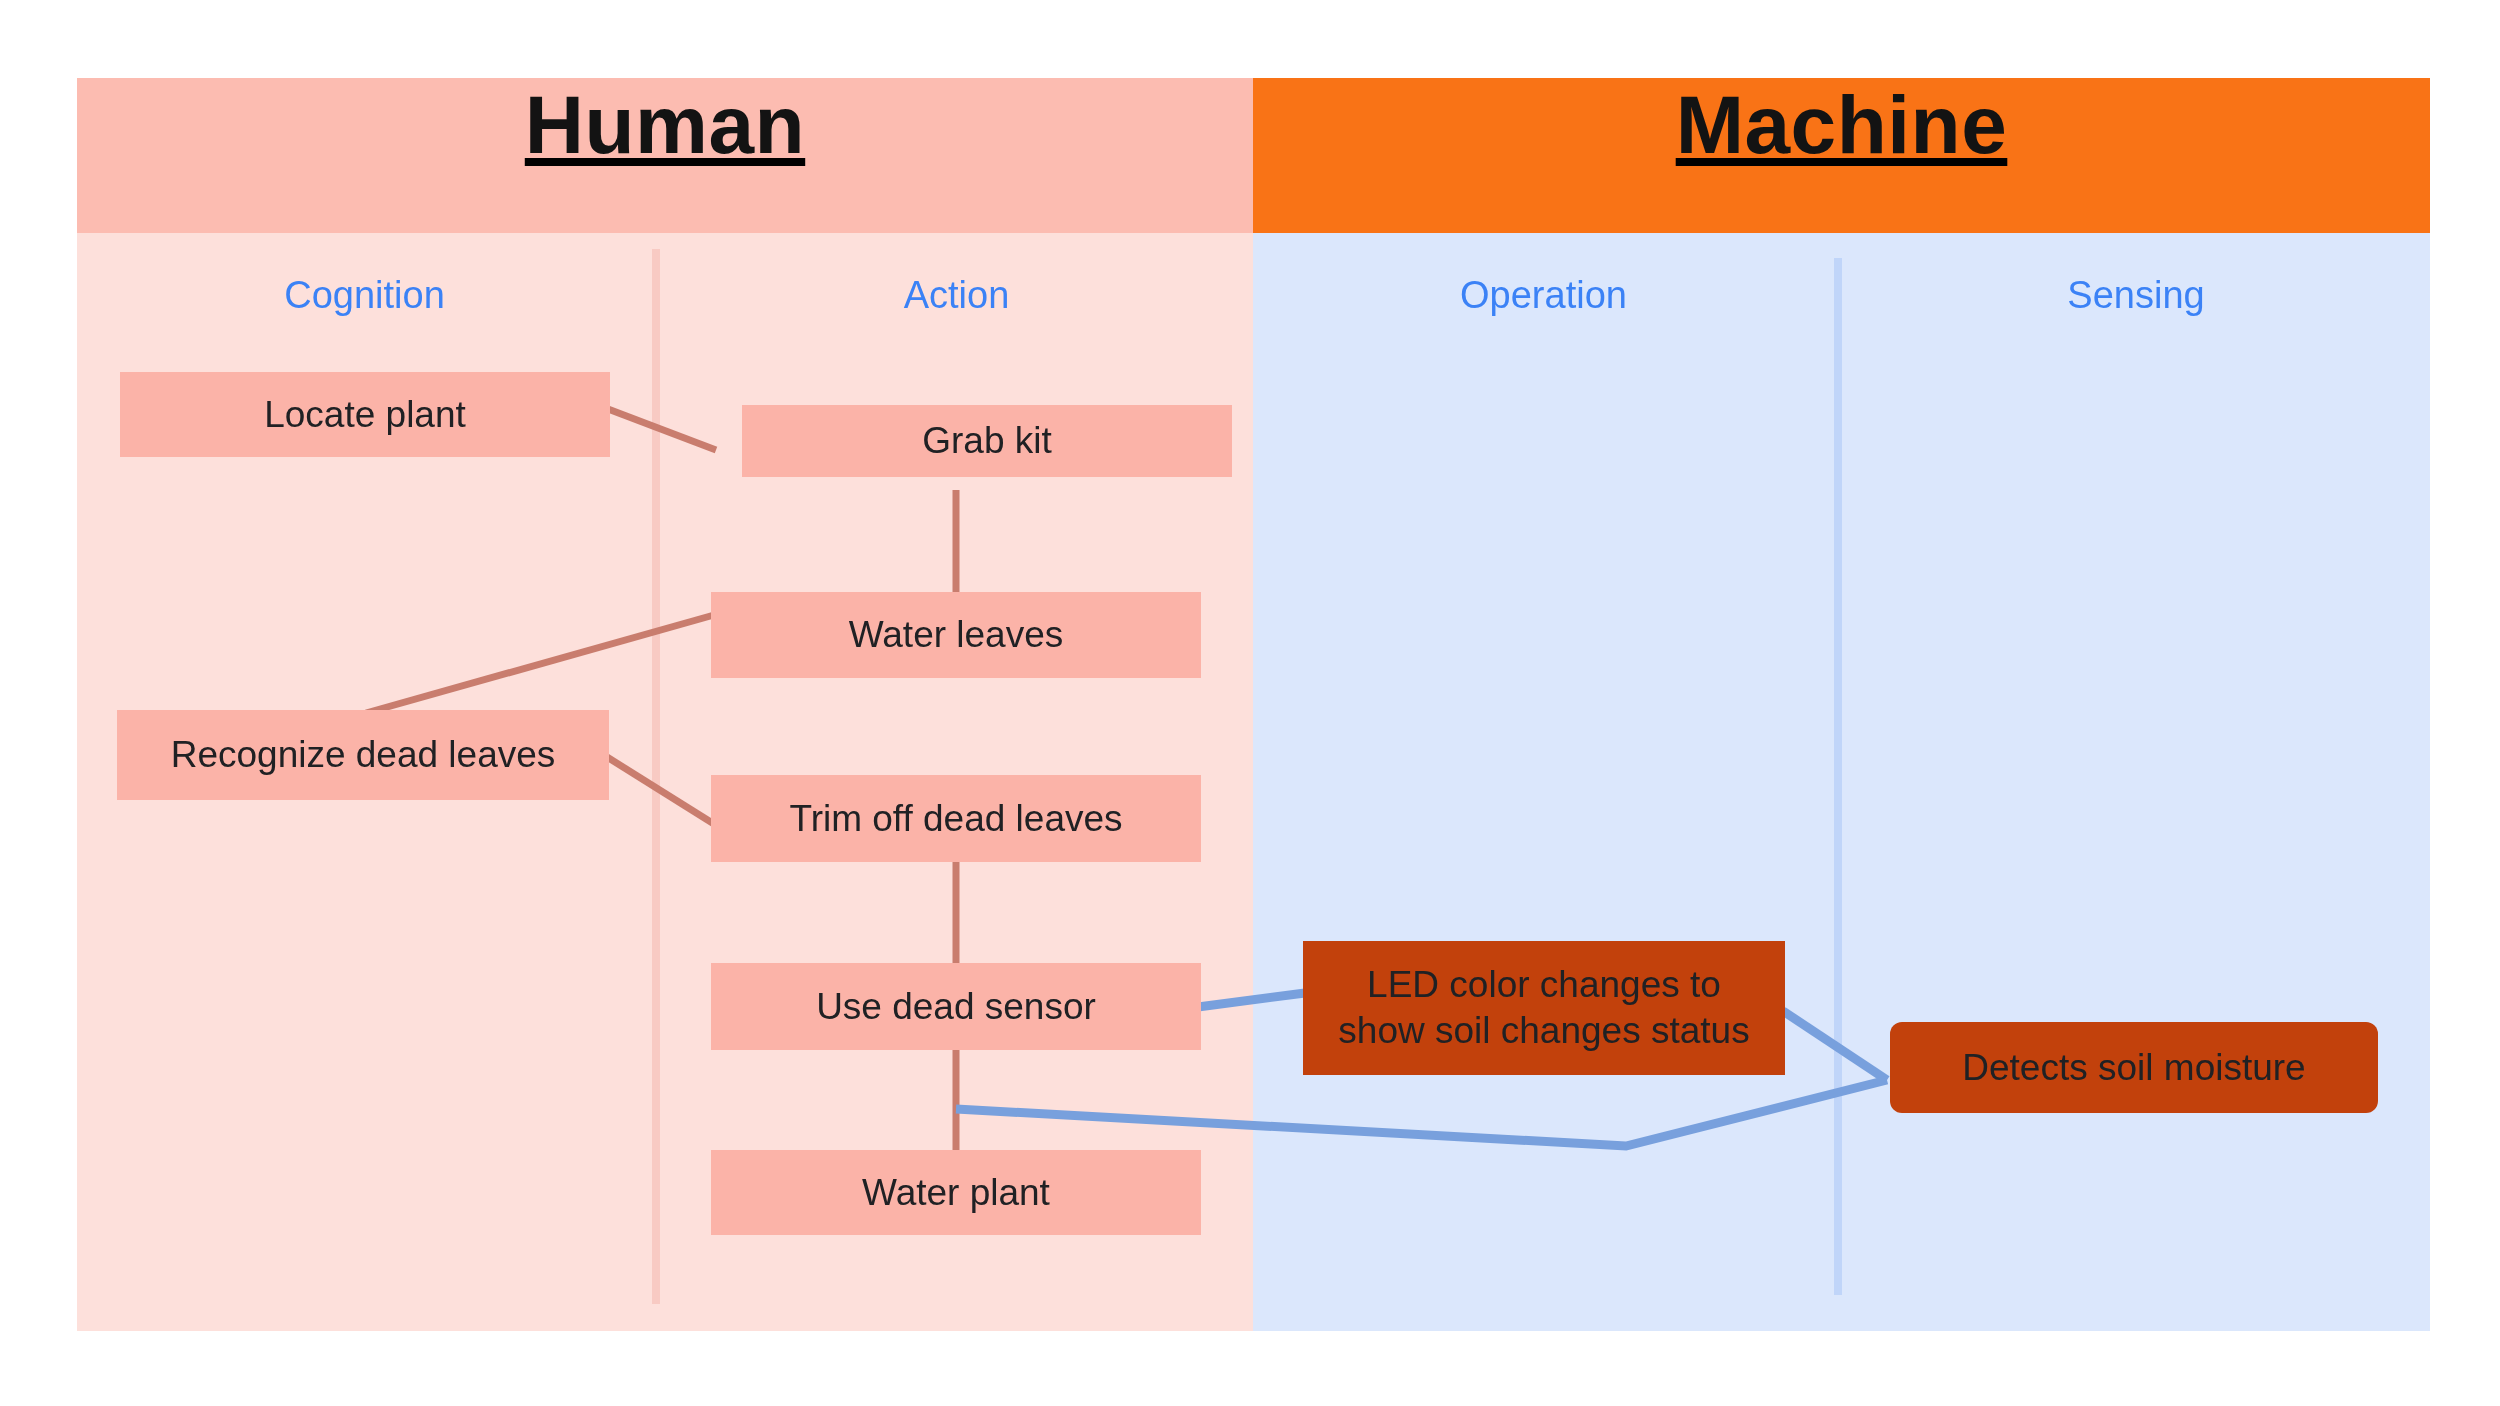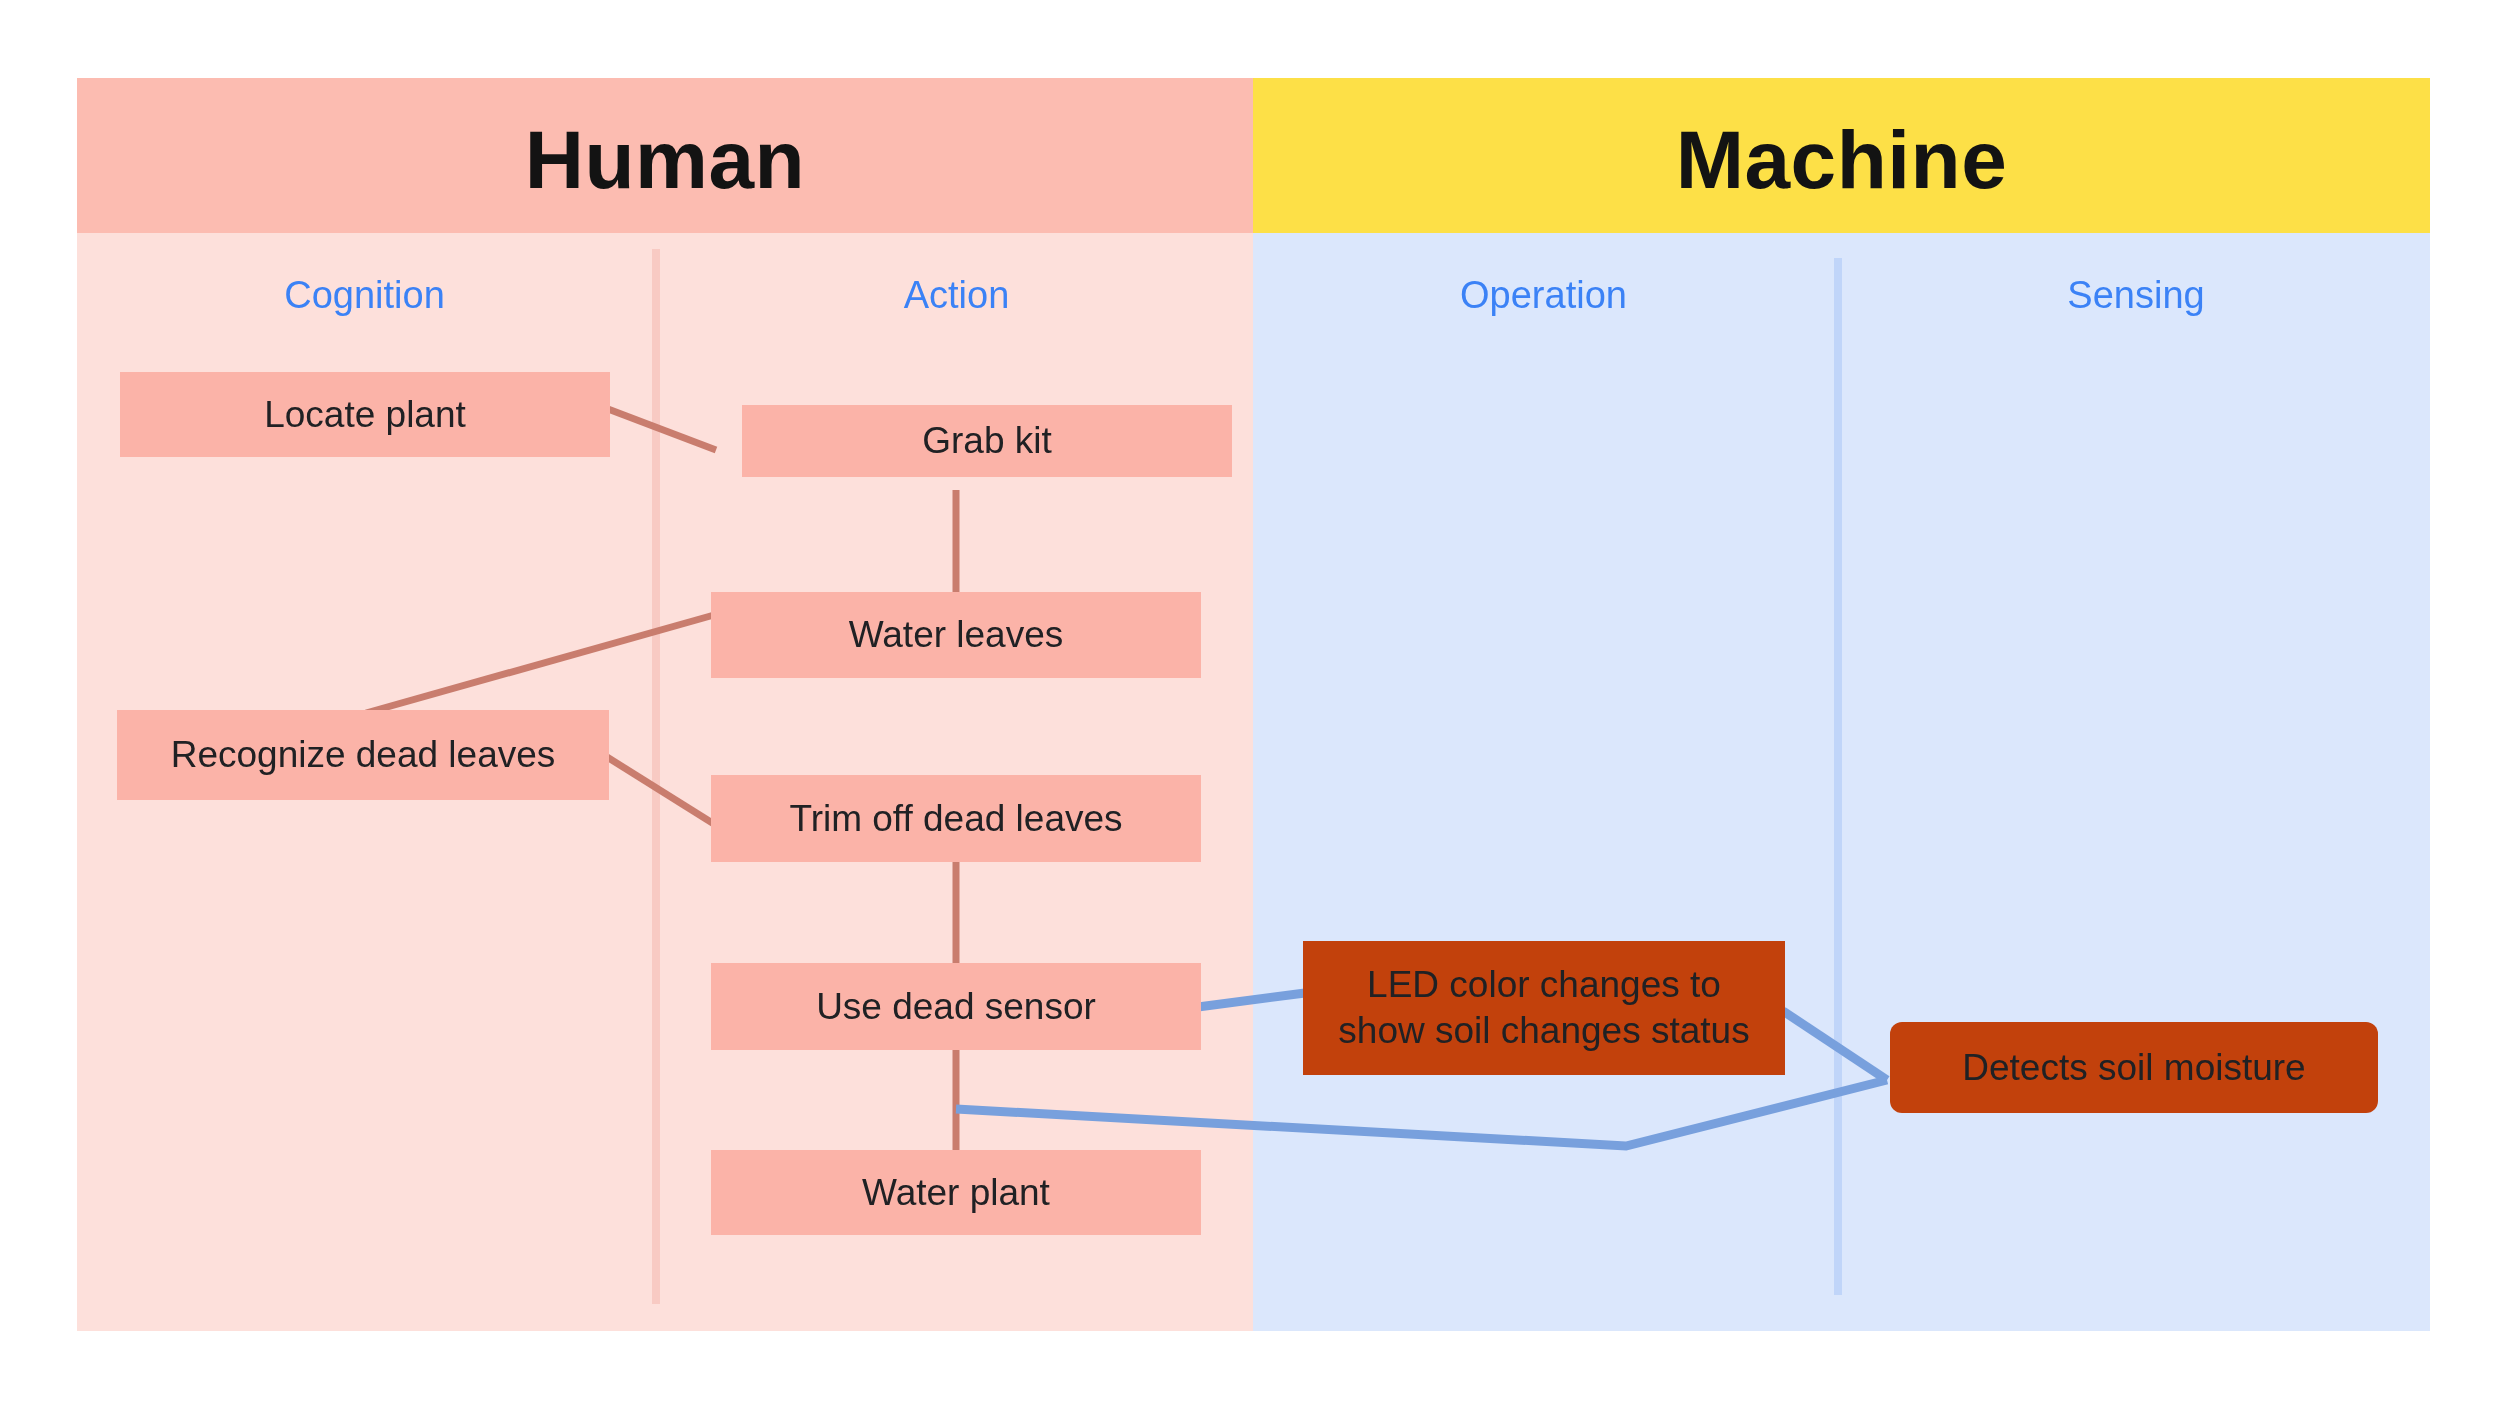--- a/index.html
+++ b/index.html
@@ -14,31 +14,32 @@
     height: 1406px;
     background: #ffffff;
     overflow: hidden;
   }
   
   .band {
     position: absolute;
     top: 78px;
     height: 163px;
     display: flex;
-    align-items: center;
+    align-items: flex-start;
     justify-content: center;
+    text-decoration: underline;
   }
   .band .band-title {
     font-size: 82px;
     font-weight: bold;
     color: #131313;
     letter-spacing: 0.5px;
   }
   .human-header  { left: 77px;   width: 1176px; background: #fcbcb1; }
-  .machine-header{ left: 1253px; width: 1177px; background: #fde047; }
+  .machine-header{ left: 1253px; width: 1177px; background: #f97316; }
   
   .body-band { position: absolute; top: 233px; height: 1098px; }
   .human-body   { left: 77px;   width: 1176px; background: #fde0db; }
   .machine-body { left: 1253px; width: 1177px; background: #dbe7fc; }
   
   .divider { position: absolute; }
   .human-divider   { left: 652px;  top: 249px; width: 8px; height: 1055px; background: #f8cac3; }
   .machine-divider { left: 1834px; top: 258px; width: 8px; height: 1037px; background: #c0d5f9; }
   
   .lane-label {

